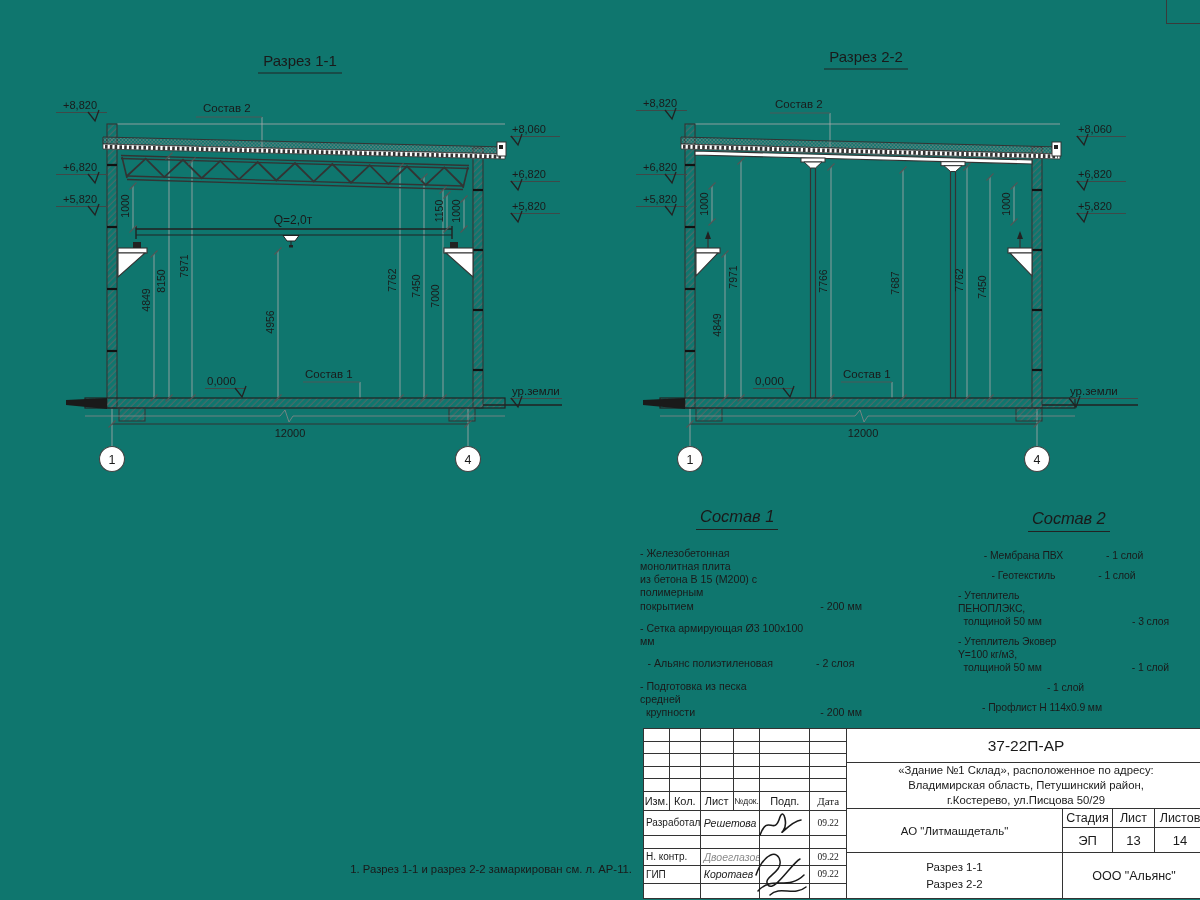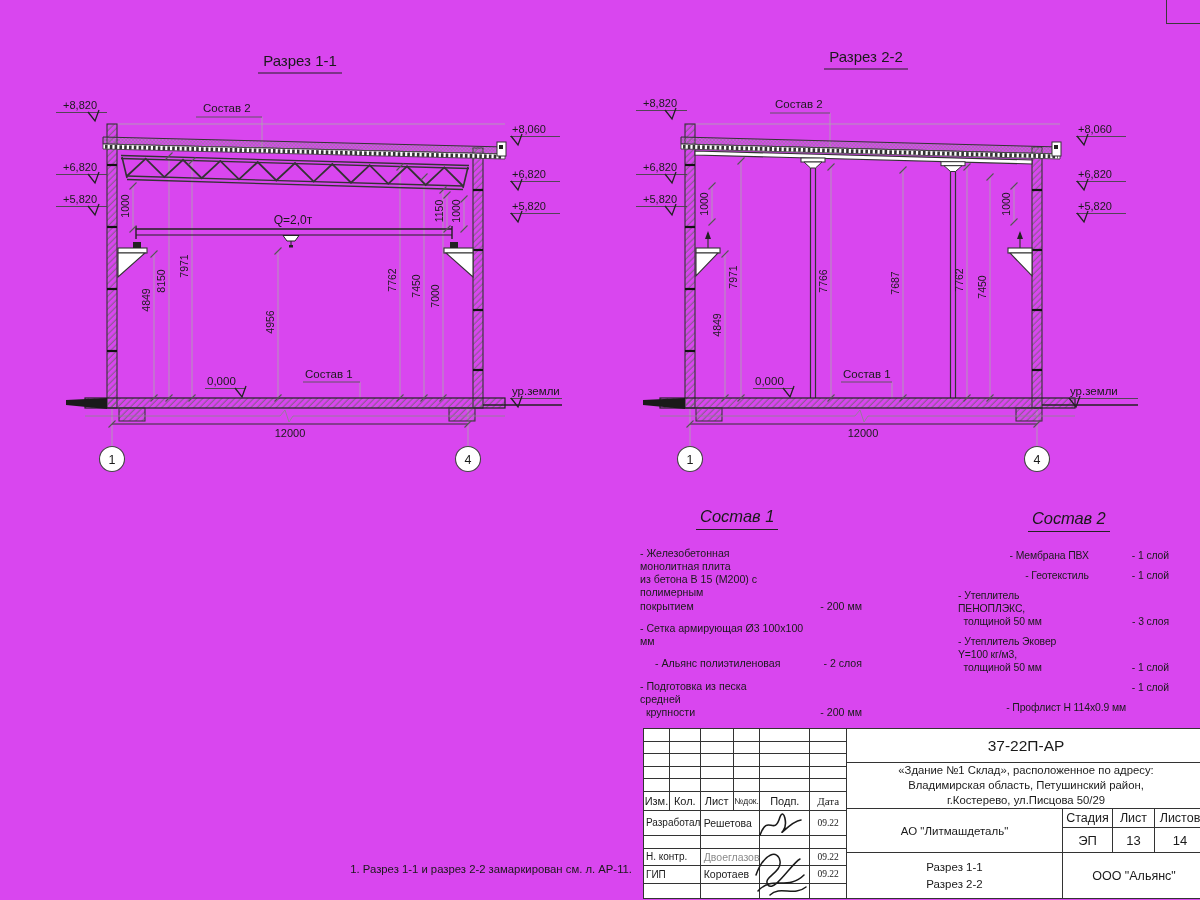--- a/index.html
+++ b/index.html
@@ -1,27 +1,27 @@
 <!DOCTYPE html>
 <html><head>
 <meta charset="utf-8">
 <style>
   html,body{margin:0;padding:0;background:#e8e8e8;}
-  .page{position:relative;width:1200px;height:900px;background:#d946ef;overflow:hidden;
+  .page{position:relative;width:1200px;height:900px;background:#0f766e;overflow:hidden;
         font-family:"Liberation Sans",sans-serif;color:#1a1a1a;}
   svg.draw{position:absolute;left:0;top:0;}
   svg text{fill:#1a1a1a;font-family:"Liberation Sans",sans-serif;}
   .corner-box{position:absolute;top:-3px;left:1166px;width:44px;height:25px;
               border:1.5px solid #3a3a3a;border-right:none;}
   
   .sostav{position:absolute;font-size:10.6px;line-height:1.25;}
   .sostav .hd{display:inline-block;font-size:16.5px;font-style:italic;
               border-bottom:1.3px solid #222;padding:0 4px 2px 4px;}
   .sostav .items{margin-top:17px;}
-  .sostav .item{display:flex;justify-content:flex-end;margin-bottom:9px;gap:39px;}
+  .sostav .item{display:flex;justify-content:center;margin-bottom:9px;gap:39px;}
   .sostav .nm{white-space:pre-line;}
   .sostav .val{white-space:nowrap;margin-left:4px;}
   .sostav .ve{align-self:flex-end;}
   #sostav1{left:640px;top:506px;width:222px;}
   #sostav1 .hd{margin-left:56px;}
   #sostav2{left:958px;top:508px;width:211px;font-size:10.4px;letter-spacing:-0.1px;}
   #sostav2 .hd{margin-left:70px;}
   #sostav2 .item{margin-bottom:7px;}
   
   .note{position:absolute;left:336px;top:863px;width:296px;text-align:right;font-size:11.3px;}
@@ -32,21 +32,21 @@
   .tb-l{width:203px;border-right:1.6px solid #333;display:flex;flex-direction:column;position:relative;}
   .row6,.row4{display:flex;border-bottom:1px solid #333;flex-shrink:0;}
   .row6>div,.row4>div{border-right:1px solid #333;display:flex;align-items:center;overflow:hidden;}
   .row6>div:last-child,.row4>div:last-child{border-right:none;font-family:Liberation Serif, serif;}
   .w1{width:26px}.w2{width:31px}.w3{width:33px}.w4{width:27px}.w5{width:50px}.w6{width:36px}
   .er{height:12.5px;}
   .hr6{height:19px;font-size:11px;text-align:right;}
   .hr6>div{justify-content:center;}
   .hr6 .nd{font-size:8.5px;}
   .r-role{width:57px;font-size:10px;padding-left:2px;}
-  .r-name{width:60px;font-size:10.5px;padding-left:3px;}
+  .r-name{width:60px;font-size:10.5px;padding-left:3px;font-style:italic;}
   .r-sign{width:50px;}
   .r-date{width:36px;font-size:9.5px;justify-content:center;}
   .muted{color:#8a8a8a;}
   .sig{position:absolute;pointer-events:none;}
   
   .tb-r{flex:1;display:flex;flex-direction:column;}
   .tb-doc{height:34px;border-bottom:1.6px solid #333;display:flex;align-items:center;
           justify-content:center;font-size:15.5px;}
   .tb-addr{height:46px;border-bottom:1.6px solid #333;display:flex;align-items:center;
            justify-content:center;text-align:center;font-size:11.3px;line-height:1.3;white-space:pre-line;}

